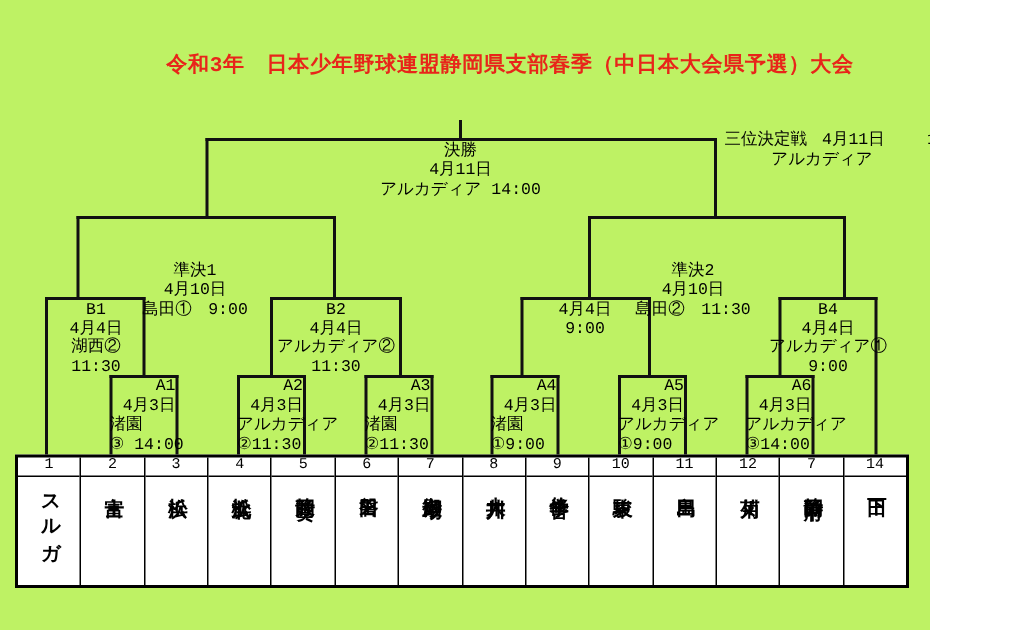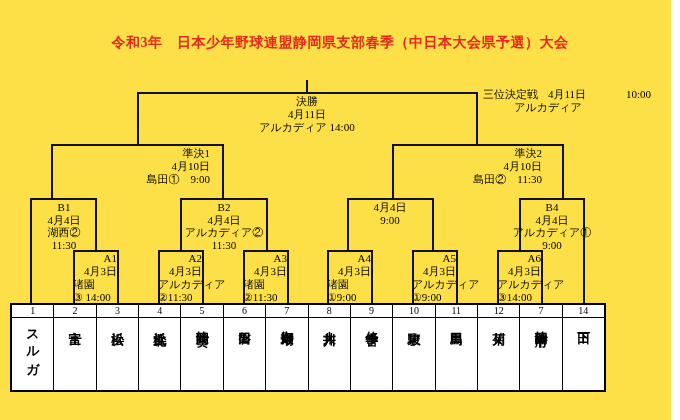--- a/index.html
+++ b/index.html
@@ -1,27 +1,27 @@
 <!DOCTYPE html>
 <html><head>
 <meta charset="utf-8">
 <style>
   html,body{margin:0;padding:0;background:#fff;}
   .canvas{
-    position:relative;width:671px;height:420px;background:#fde047;overflow:hidden;
-    font-family:Liberation Serif, serif;color:#000;
+    position:relative;width:620px;height:420px;background:#bef264;overflow:hidden;
+    font-family:Liberation Mono, monospace;color:#000;
   }
   .title{
     position:absolute;left:0;top:34px;width:680px;text-align:center;
     font-size:14px;font-weight:bold;color:#e8251a;letter-spacing:.5px;white-space:nowrap;
   }
   .ln{position:absolute;background:#111;}
   .txt{position:absolute;font-size:11px;line-height:13px;white-space:nowrap;}
   .ctr{text-align:center;}
-  .sf-block{position:absolute;width:160px;text-align:right;font-size:11px;line-height:13px;white-space:nowrap;}
+  .sf-block{position:absolute;width:160px;text-align:center;font-size:11px;line-height:13px;white-space:nowrap;margin-top:28px;}
   .b-block{position:absolute;width:100px;text-align:center;font-size:11px;line-height:12.5px;white-space:nowrap;}
   .a-block{position:absolute;width:44px;font-size:11px;line-height:13px;}
   .a-block .c{text-align:right;white-space:nowrap;}
   .a-block .l{text-align:left;white-space:nowrap;}
   .tp-row{display:flex;gap:10px;align-items:baseline;}
   .tp-row .time{margin-left:auto;}
   .table{
     position:absolute;left:10px;top:303px;width:596px;height:89px;
     border:2.5px solid #000;display:flex;box-sizing:border-box;background:#fff;
   }

